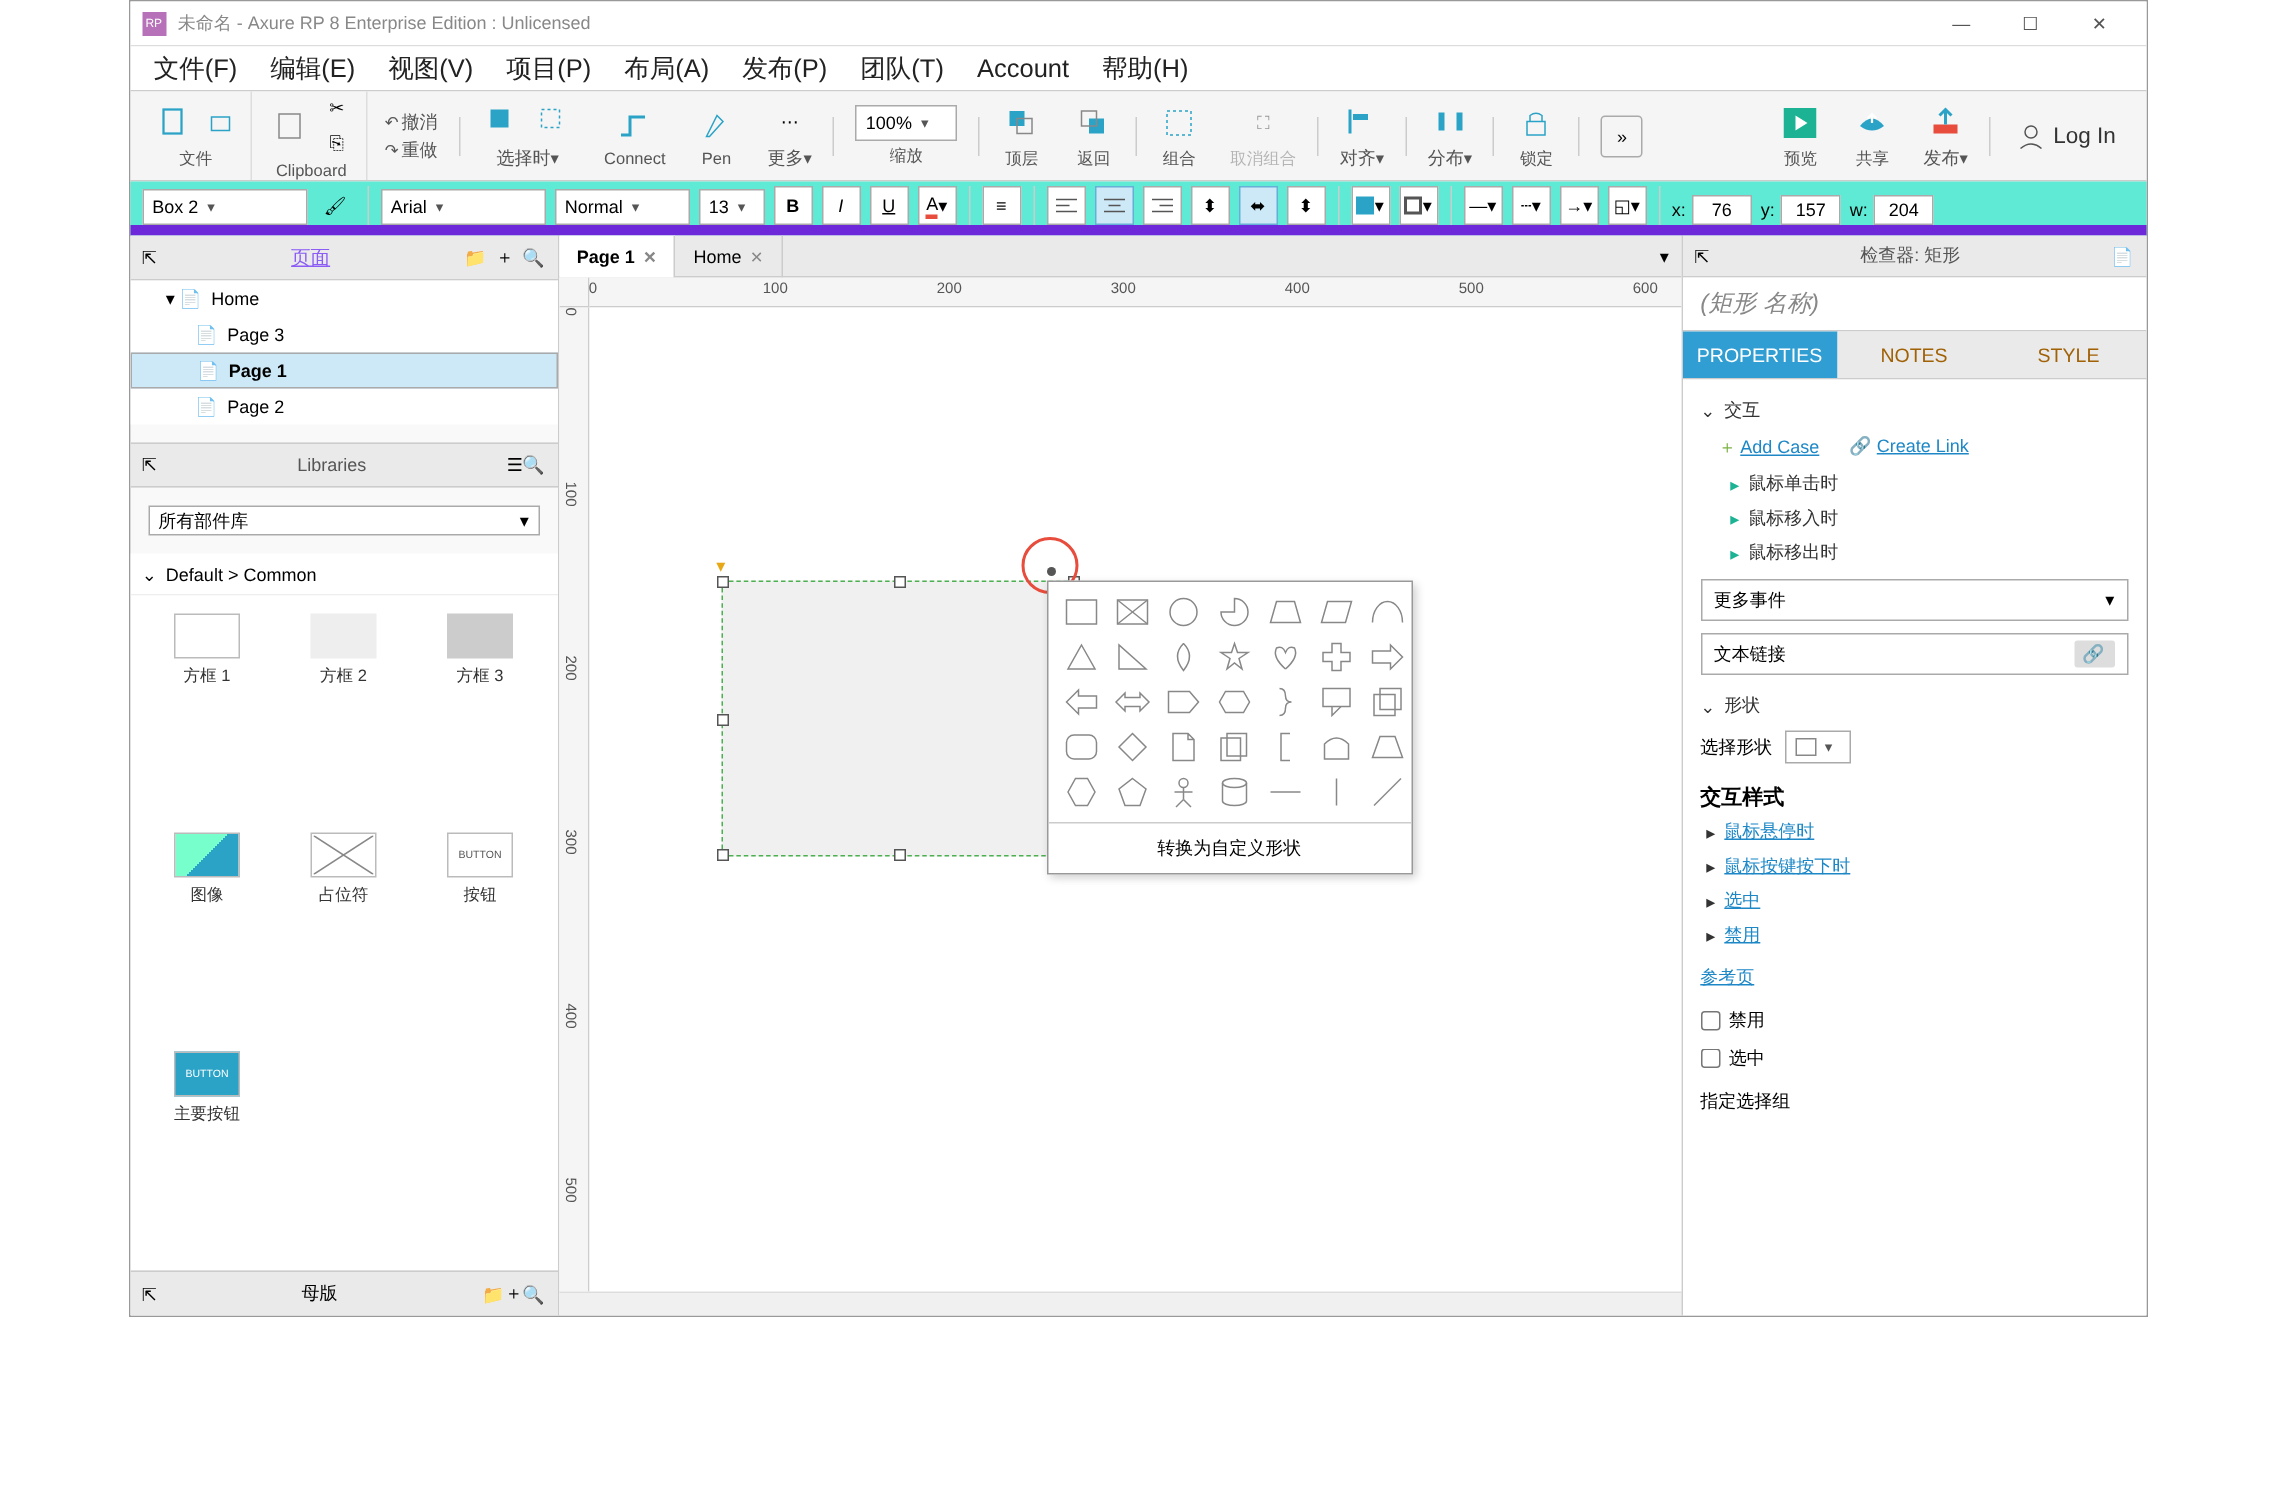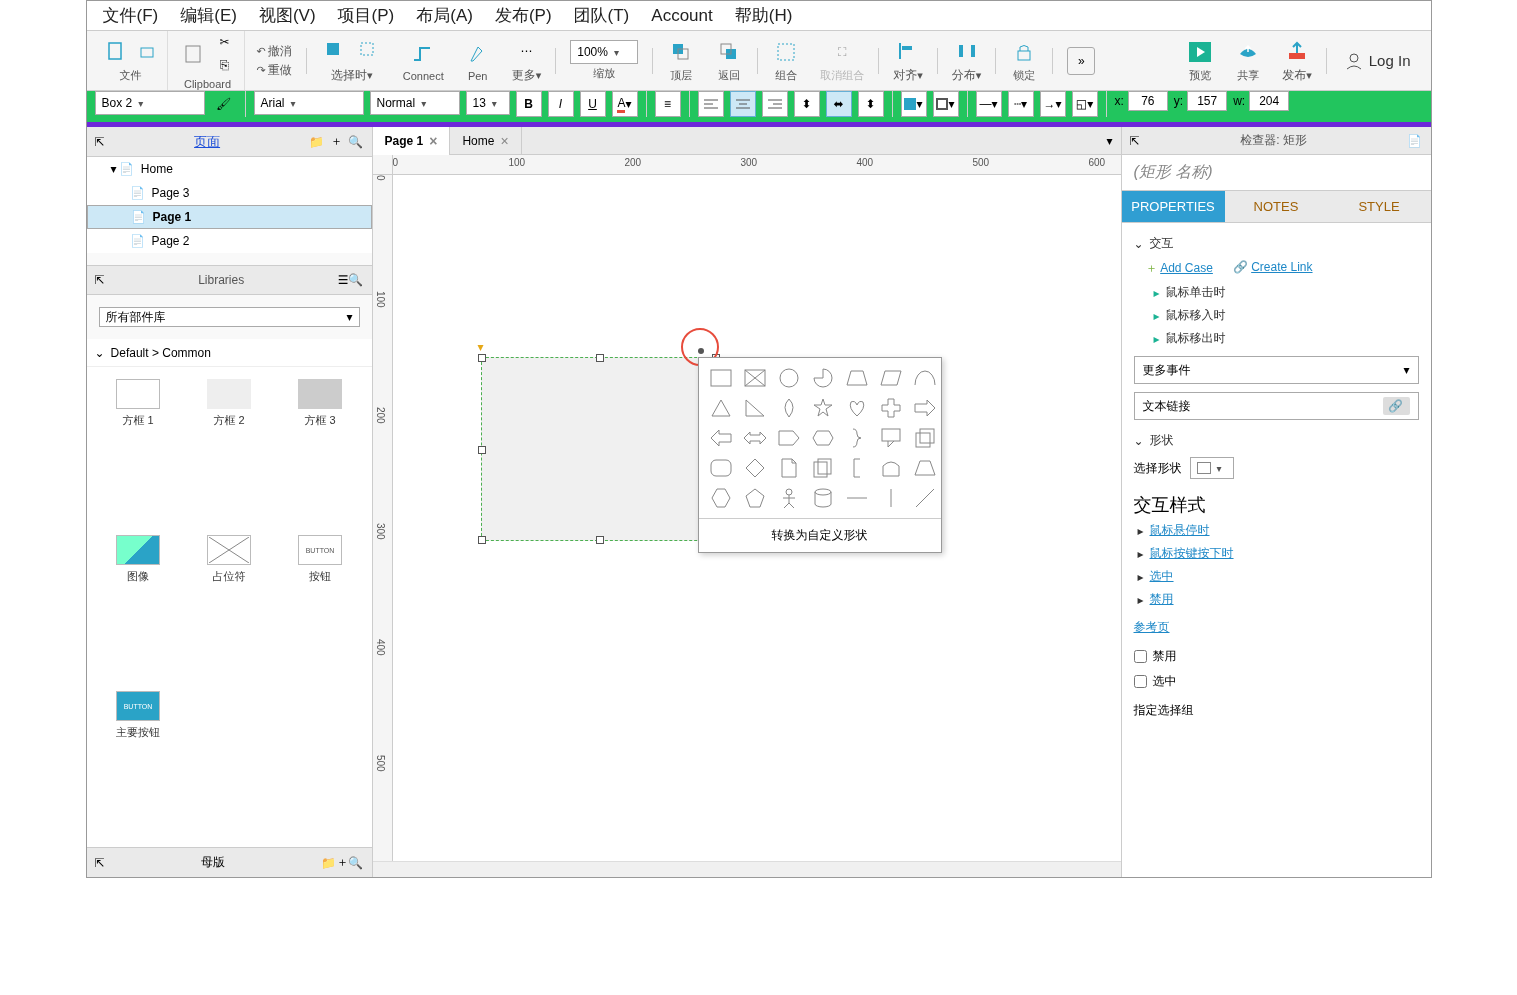--- a/index.html
+++ b/index.html
@@ -14,32 +14,32 @@
 .toolbar1 { height:60px; background:#f5f5f5; border-bottom:1px solid #ccc; display:flex; align-items:center; padding:0 8px; gap:4px; }
 .tbgroup { display:flex; flex-direction:column; align-items:center; padding:0 8px; border-right:1px solid #ddd; height:100%; justify-content:center; gap:2px; }
 .tbgroup.no-br { border-right:none; }
 .tbgroup .iconrow { display:flex; gap:6px; align-items:center; }
 .tbgroup .lbl { font-size:11px; color:#555; }
 .tbgroup .lbl2 { font-size:11px; color:#555; display:flex; align-items:center; gap:2px; }
 .tbicon { width:22px; height:22px; display:flex; align-items:center; justify-content:center; }
 .tbicon.big { width:28px; height:28px; }
 .toolbar1 .spacer { flex:1; }
 .login { display:flex; align-items:center; gap:6px; padding:0 12px; color:#333; font-size:14px; }
-.toolbar2 { height:36px; background:#22c55e; border-bottom:5px solid #6d28d9; display:flex; align-items:flex-start; padding:0 8px; gap:6px; }
+.toolbar2 { height:36px; background:#5eead4; border-bottom:7px solid #6d28d9; display:flex; align-items:flex-end; padding:0 8px; gap:6px; }
 .sel { height:24px; border:1px solid #aaa; background:#fff; display:flex; align-items:center; padding:0 6px; gap:6px; position:relative; }
 .sel .caret { font-size:10px; color:#555; }
 .btn2 { width:26px; height:26px; border:1px solid transparent; display:flex; align-items:center; justify-content:center; }
 .btn2.bordered { border:1px solid #aaa; background:#fff; }
 .btn2.active { background:#cde8f6; border:1px solid #66afd6; }
 .coord { display:flex; align-items:center; gap:4px; }
 .coord input { width:40px; height:20px; border:1px solid #aaa; text-align:center; }
 .body { flex:1; display:flex; overflow:hidden; }
 .leftpanel { width:286px; border-right:1px solid #ccc; display:flex; flex-direction:column; background:#f9f9f9; }
 .panelhdr { height:30px; background:#eaeaea; border-bottom:1px solid #ccc; display:flex; align-items:center; padding:0 8px; gap:6px; }
-.panelhdr .title { flex:1; text-align:center; color:#1d4ed8; font-size:13px;text-decoration:underline; }
+.panelhdr .title { flex:1; text-align:center; color:#8b5cf6; font-size:13px;text-decoration:underline; }
 .tree { background:#fff; flex:0 0 auto; }
 .tree .row { height:24px; display:flex; align-items:center; padding:0 8px; gap:6px; }
 .tree .row.sel { background:#cde8f6; font-weight:bold; }
 .tree .indent1 { padding-left:24px; }
 .tree .indent2 { padding-left:44px; }
 .libhdr { height:30px; background:#eaeaea; border-top:1px solid #ccc; border-bottom:1px solid #ccc; display:flex; align-items:center; padding:0 8px; }
 .libhdr .title { flex:1; text-align:center; color:#555; }
 .libsel { height:20px; border:1px solid #aaa; background:#fff; margin:12px; display:flex; align-items:center; padding:0 6px; justify-content:space-between; }
 .libcat { height:28px; display:flex; align-items:center; padding:0 8px; gap:6px; background:#fff; border-bottom:1px solid #eee; }
 .libgrid { display:grid; grid-template-columns:repeat(3,1fr); gap:4px; padding:8px; background:#fff; overflow:auto; flex:1; }
@@ -86,20 +86,27 @@
 .rcheck { display:flex; align-items:center; gap:6px; padding:4px 0; }
 .scrollbar-h { height:16px; background:#f0f0f0; border-top:1px solid #ddd; }
 svg { display:block; }
 .sep { width:1px; height:26px; background:#ccc; margin:0 2px; }
 </style>
 </head>
 <body>
 
 <div class="frame">
 
+  <div class="titlebar">
+    <div class="appicon">RP</div>
+    <div class="title">未命名 - Axure RP 8 Enterprise Edition : Unlicensed</div>
+    <div class="wbtn">―</div>
+    <div class="wbtn">☐</div>
+    <div class="wbtn">✕</div>
+  </div>
 
   <div class="menubar">
     <span>文件(F)</span>
     <span>编辑(E)</span>
     <span>视图(V)</span>
     <span>项目(P)</span>
     <span>布局(A)</span>
     <span>发布(P)</span>
     <span>团队(T)</span>
     <span>Account</span>
@@ -727,21 +734,21 @@
           <div class="rsectitle">⌄ <span>形状</span></div>
           <div style="display:flex;align-items:center;gap:8px;padding:4px 0;">
             <span>选择形状</span>
             <div class="sel" style="width:44px;height:22px;">
                 <span style="width:14px;height:12px;border:1px solid #888;display:inline-block;"></span>
                 <span class="caret">▾</span>
               </div>
           </div>
         </div>
         <div class="rsection">
-          <div style="padding:2px 0;font-size:18px;">交互样式</div>
+          <div style="padding:2px 0;font-size:14px;font-weight:bold;">交互样式</div>
           <div class="revent" style="padding-left:4px;">▸ <span class="rlink">鼠标悬停时</span></div>
           <div class="revent" style="padding-left:4px;">▸ <span class="rlink">鼠标按键按下时</span></div>
           <div class="revent" style="padding-left:4px;">▸ <span class="rlink">选中</span></div>
           <div class="revent" style="padding-left:4px;">▸ <span class="rlink">禁用</span></div>
         </div>
         <div class="rsection">
           <span class="rlink">参考页</span>
         </div>
         <div class="rsection">
           <div class="rcheck">

